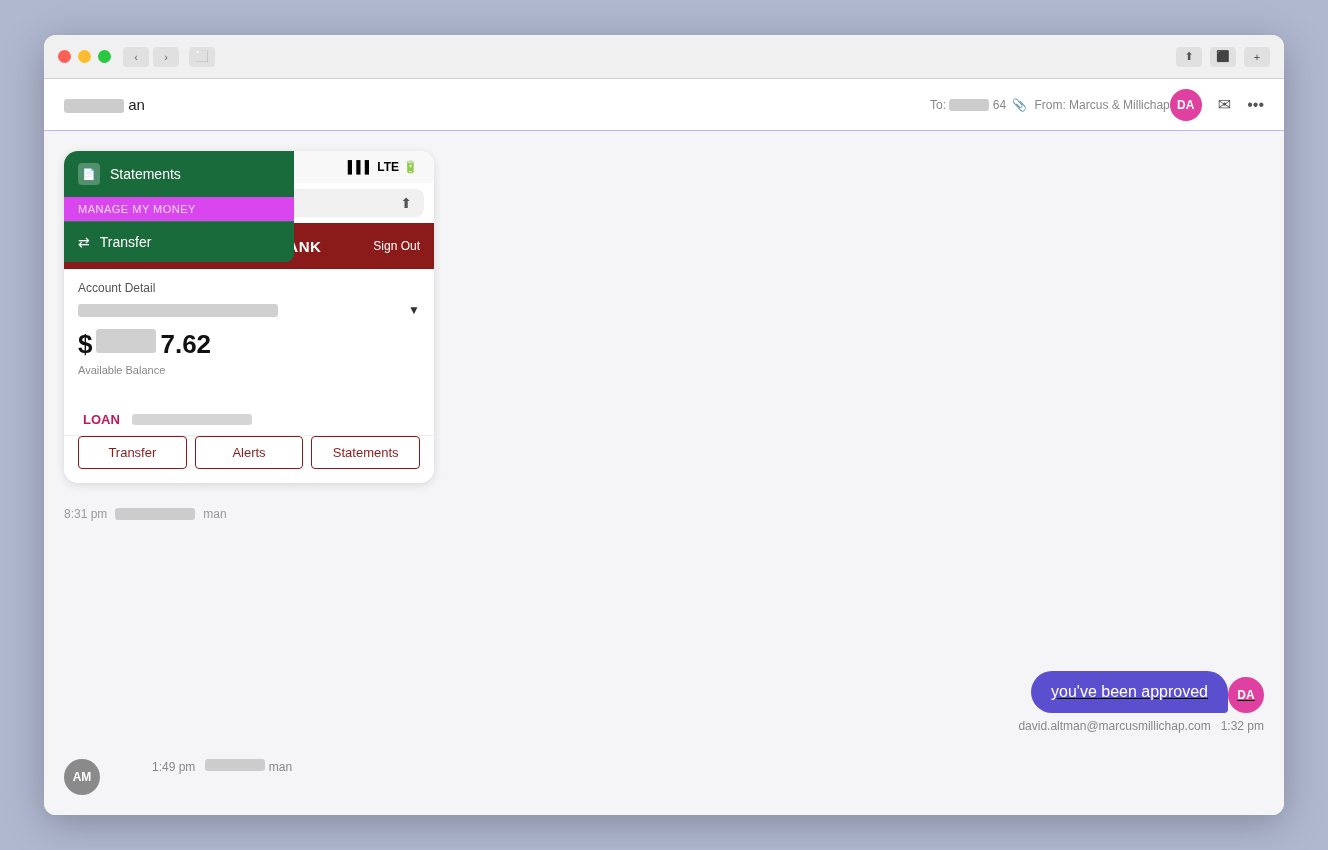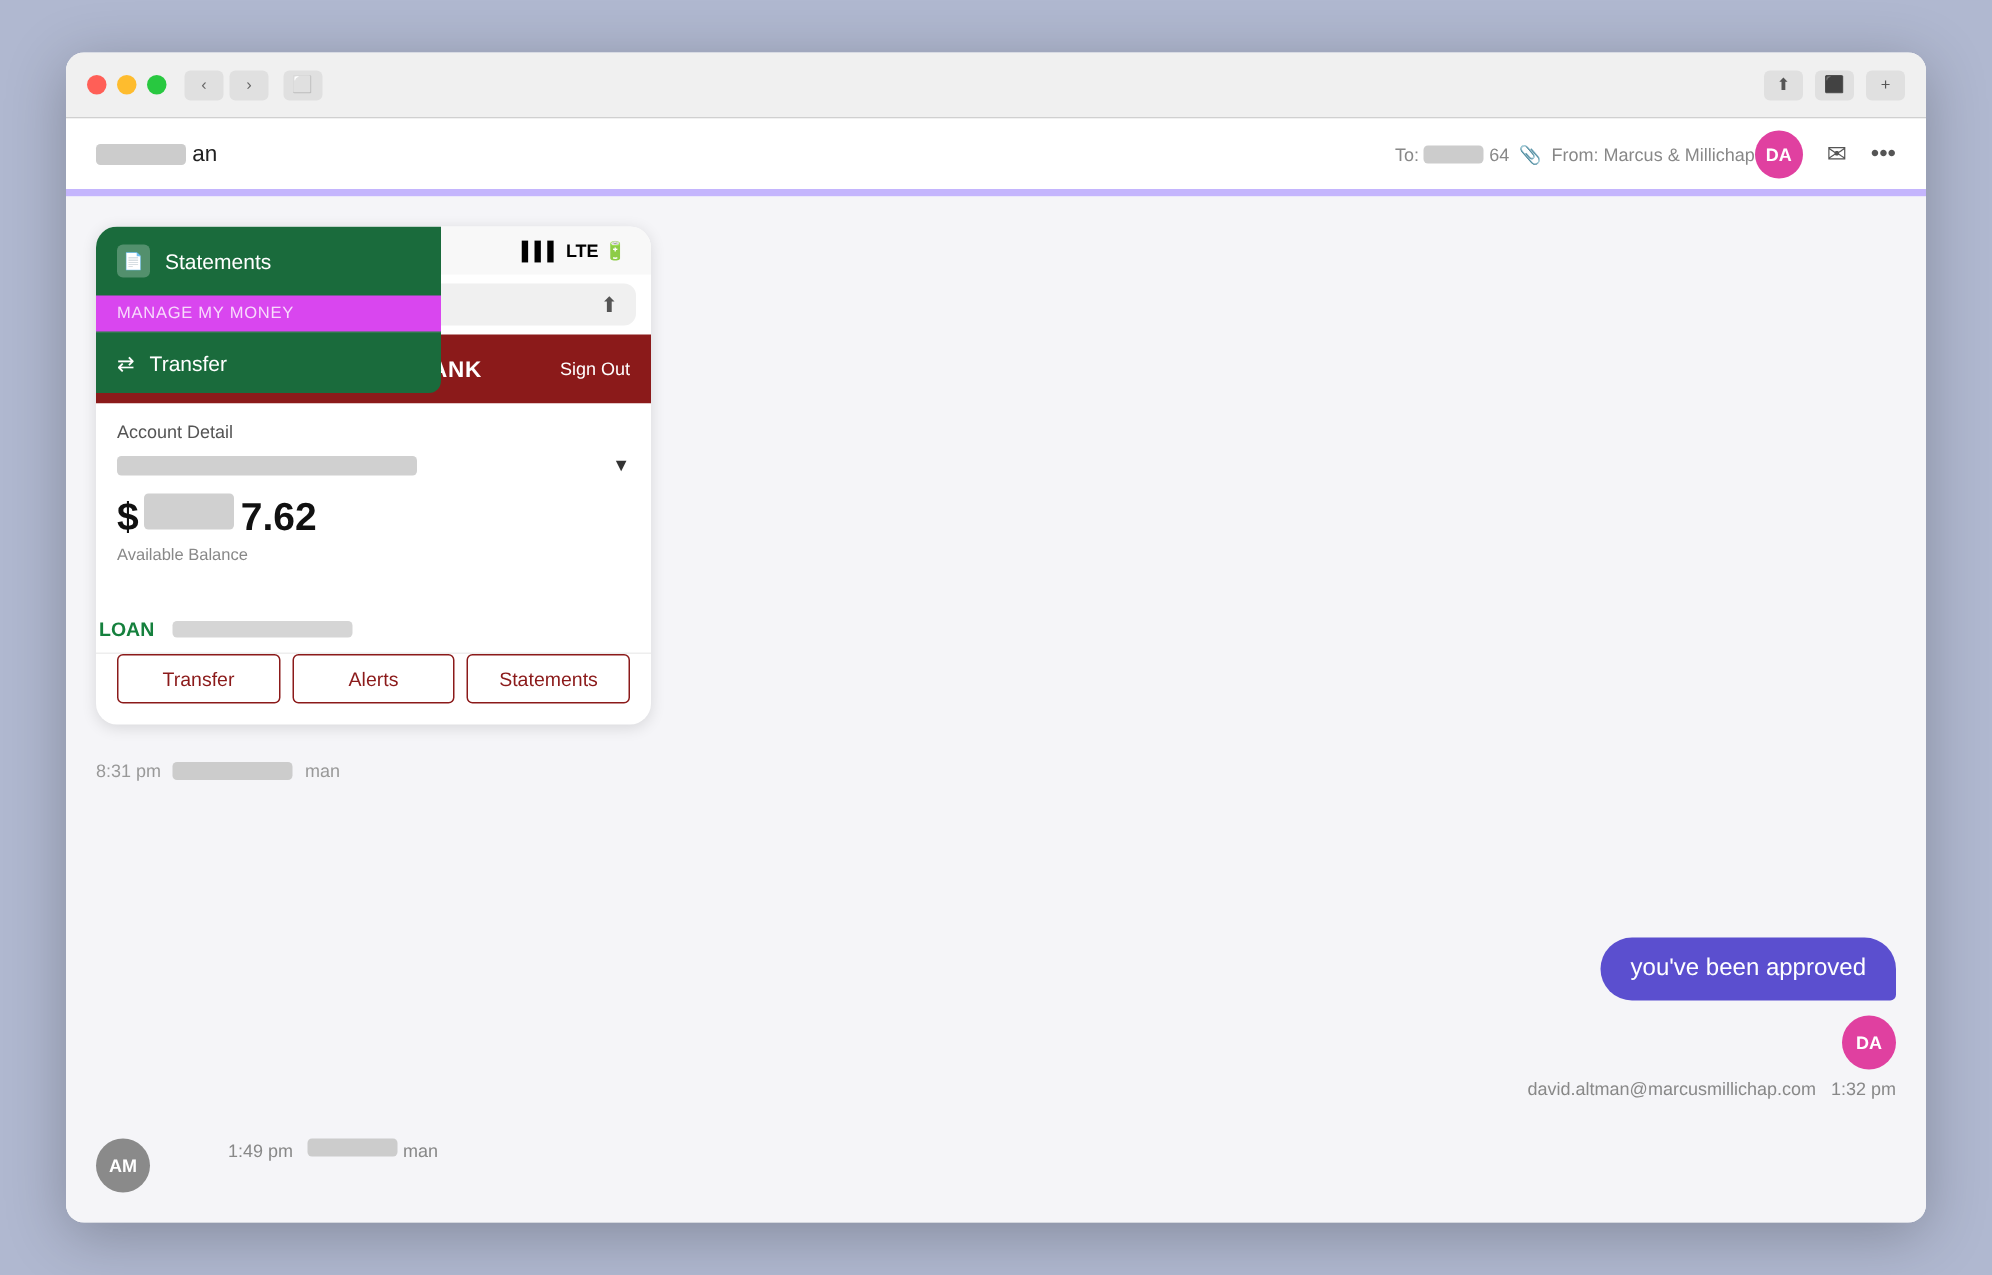--- a/index.html
+++ b/index.html
@@ -90,21 +90,21 @@
       align-items: center;
       justify-content: center;
       font-size: 11px;
       color: #555;
     }
 
     
     .email-header {
       height: 52px;
       background: #ffffff;
-      border-bottom: 5px solid #c4b5fd;
+      border-bottom: 1px solid #c4b5fd;
       display: flex;
       align-items: center;
       padding: 0 20px;
       flex-shrink: 0;
     }
     .email-subject {
       font-size: 15px;
       font-weight: 500;
       color: #222;
       flex: 1;
@@ -372,23 +372,23 @@
       height: 12px;
       background: #ccc;
       border-radius: 3px;
     }
 
     
     .message-right {
       align-self: flex-end;
       display: flex;
       align-items: flex-end;
-      gap: 10px;
-      flex-direction: column;
+      flex-direction: row;
       margin-top: 20px;
+      text-decoration: underline;
     }
     .bubble-approved {
       background: #5b4fcf;
       color: white;
       padding: 12px 20px;
       border-radius: 22px 22px 4px 22px;
       font-size: 16px;
       font-weight: 500;
     }
     .avatar-da-small {
@@ -448,24 +448,24 @@
     .message-left-meta {
       font-size: 12px;
       color: #888;
       padding-left: 46px;
     }
 
     
     .loan-row {
       display: flex;
       align-items: center;
-      padding: 8px 2px;
+      padding: 8px 19px;
       border-bottom: 1px solid #eee;
       font-size: 13px;
-      color: #15803d;
+      color: #be185d;
     }
     .loan-blurred {
       display: inline-block;
       height: 11px;
       border-radius: 3px;
       background: #d5d5d5;
     }
   </style>
 </head>
 <body>

